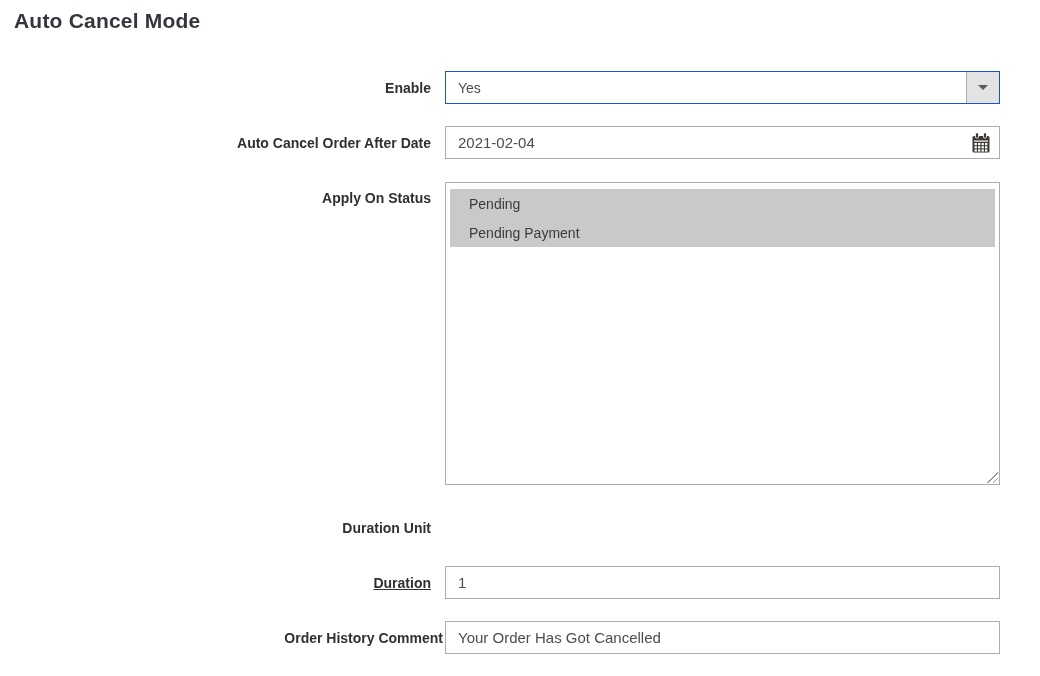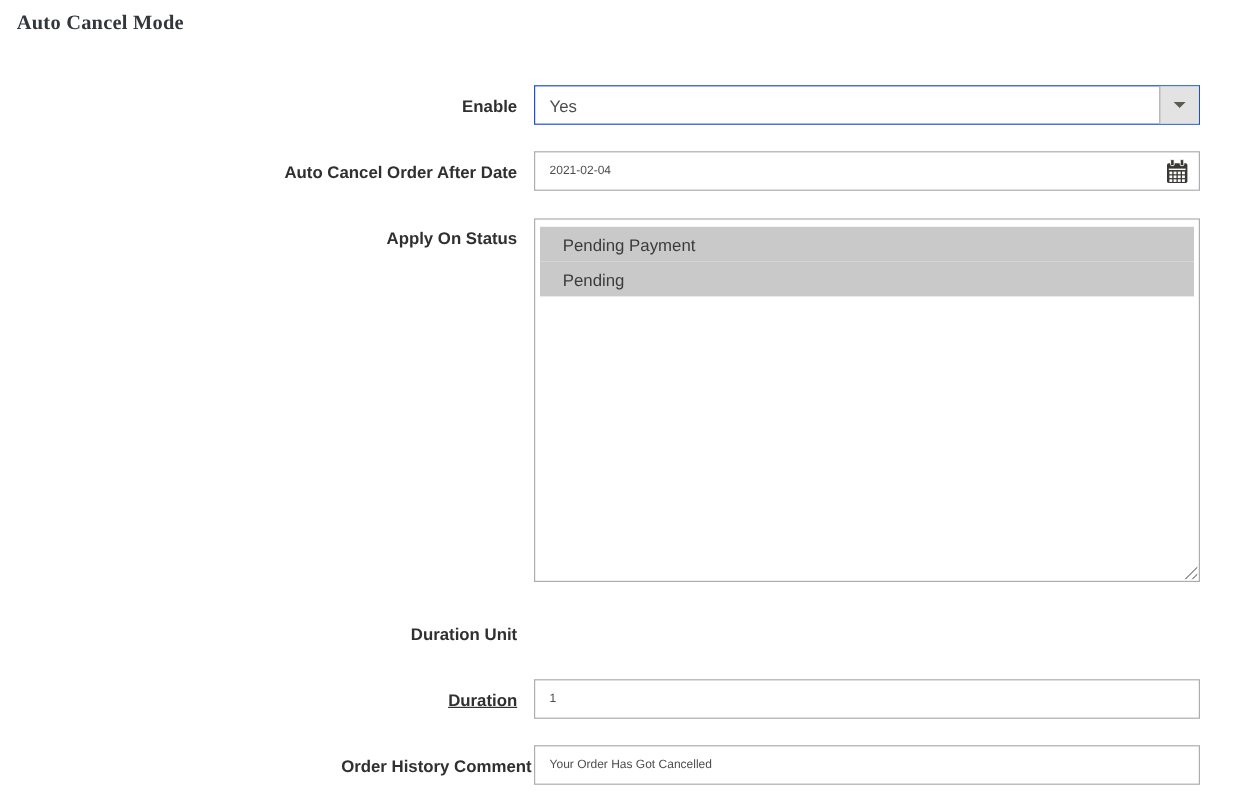--- a/index.html
+++ b/index.html
@@ -11,25 +11,24 @@
     width: 1040px;
     height: 676px;
     background: #ffffff;
     overflow: hidden;
   }
 
   .page-title {
     position: absolute;
     left: 14px;
     top: 9px;
-    font-size: 17px;
+    font-size: 21px;
     font-weight: 700;
     color: #33363d;
     letter-spacing: 0.2px;
-    font-family: Liberation Serif, serif;
   }
 
   .field-label {
     position: absolute;
     left: 0;
     width: 431px;
     height: 33px;
     display: flex;
     align-items: center;
     justify-content: flex-end;
@@ -83,21 +82,21 @@
     border-top: 5px solid #5e5a54;
   }
 
   
   .text-input {
     width: 100%;
     height: 33px;
     border: 1px solid #adadad;
     background: #ffffff;
     padding: 0 34px 0 12px;
-    font-size: 10px;
+    font-size: 15px;
     color: #4d4d4d;
     font-family: "Liberation Sans", sans-serif;
     outline: none;
   }
   .text-input.plain { padding-right: 12px; }
 
   .date-wrap { position: relative; width: 100%; height: 33px; }
   .calendar-btn {
     position: absolute;
     right: 7px;
@@ -185,22 +184,22 @@
               <rect x="15" y="17.4" width="2.4" height="2.2"></rect>
           </g>
         </svg>
       </button>
     </div>
   </div>
 
   <label class="field-label top-aligned" style="top:182px;">Apply On Status</label>
   <div class="control" style="top:182px; height:303px;">
     <div class="multiselect">
+      <div class="ms-option">Pending</div>
       <div class="ms-option">Pending Payment</div>
-      <div class="ms-option">Pending</div>
       <div class="resize-grip"></div>
     </div>
   </div>
 
   <label class="field-label" style="top:511px;">Duration Unit</label>
 
   <label class="field-label" style="top:566px;text-decoration:underline;">Duration</label>
   <div class="control" style="top:566px;">
     <input type="text" class="text-input plain" value="1" style="">
   </div>

